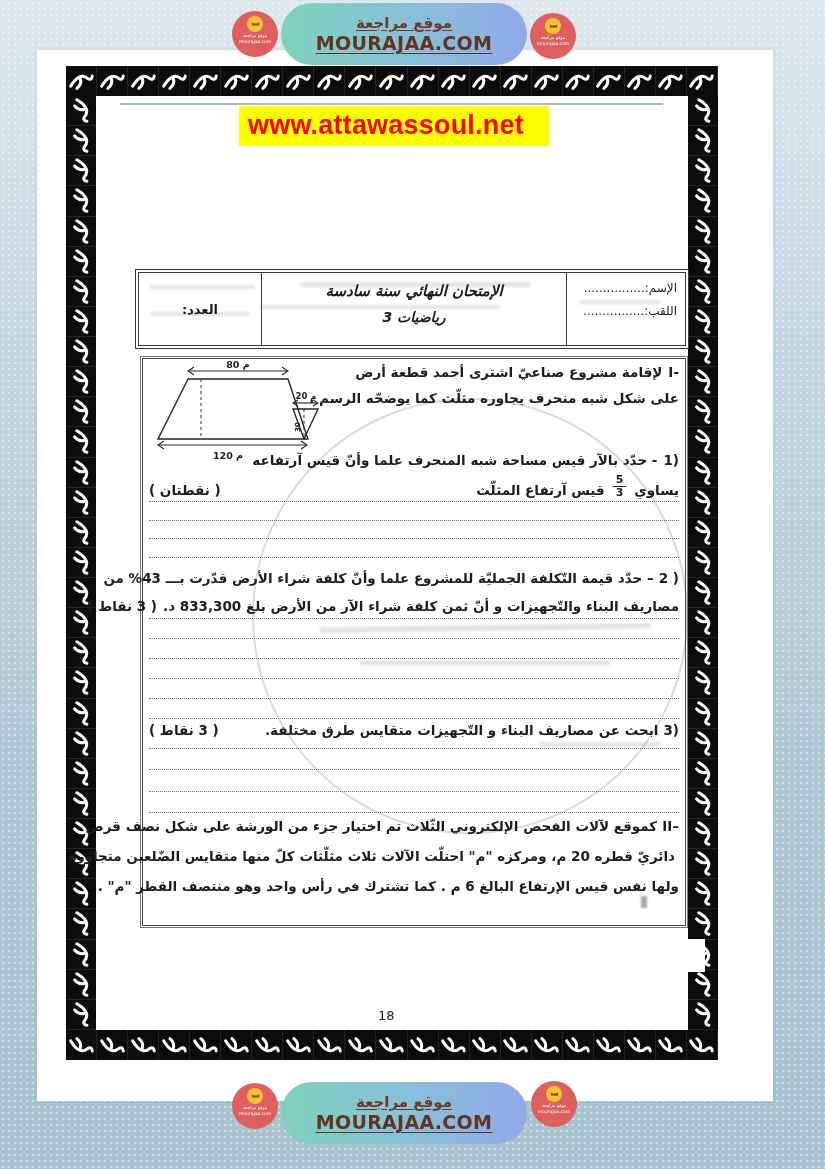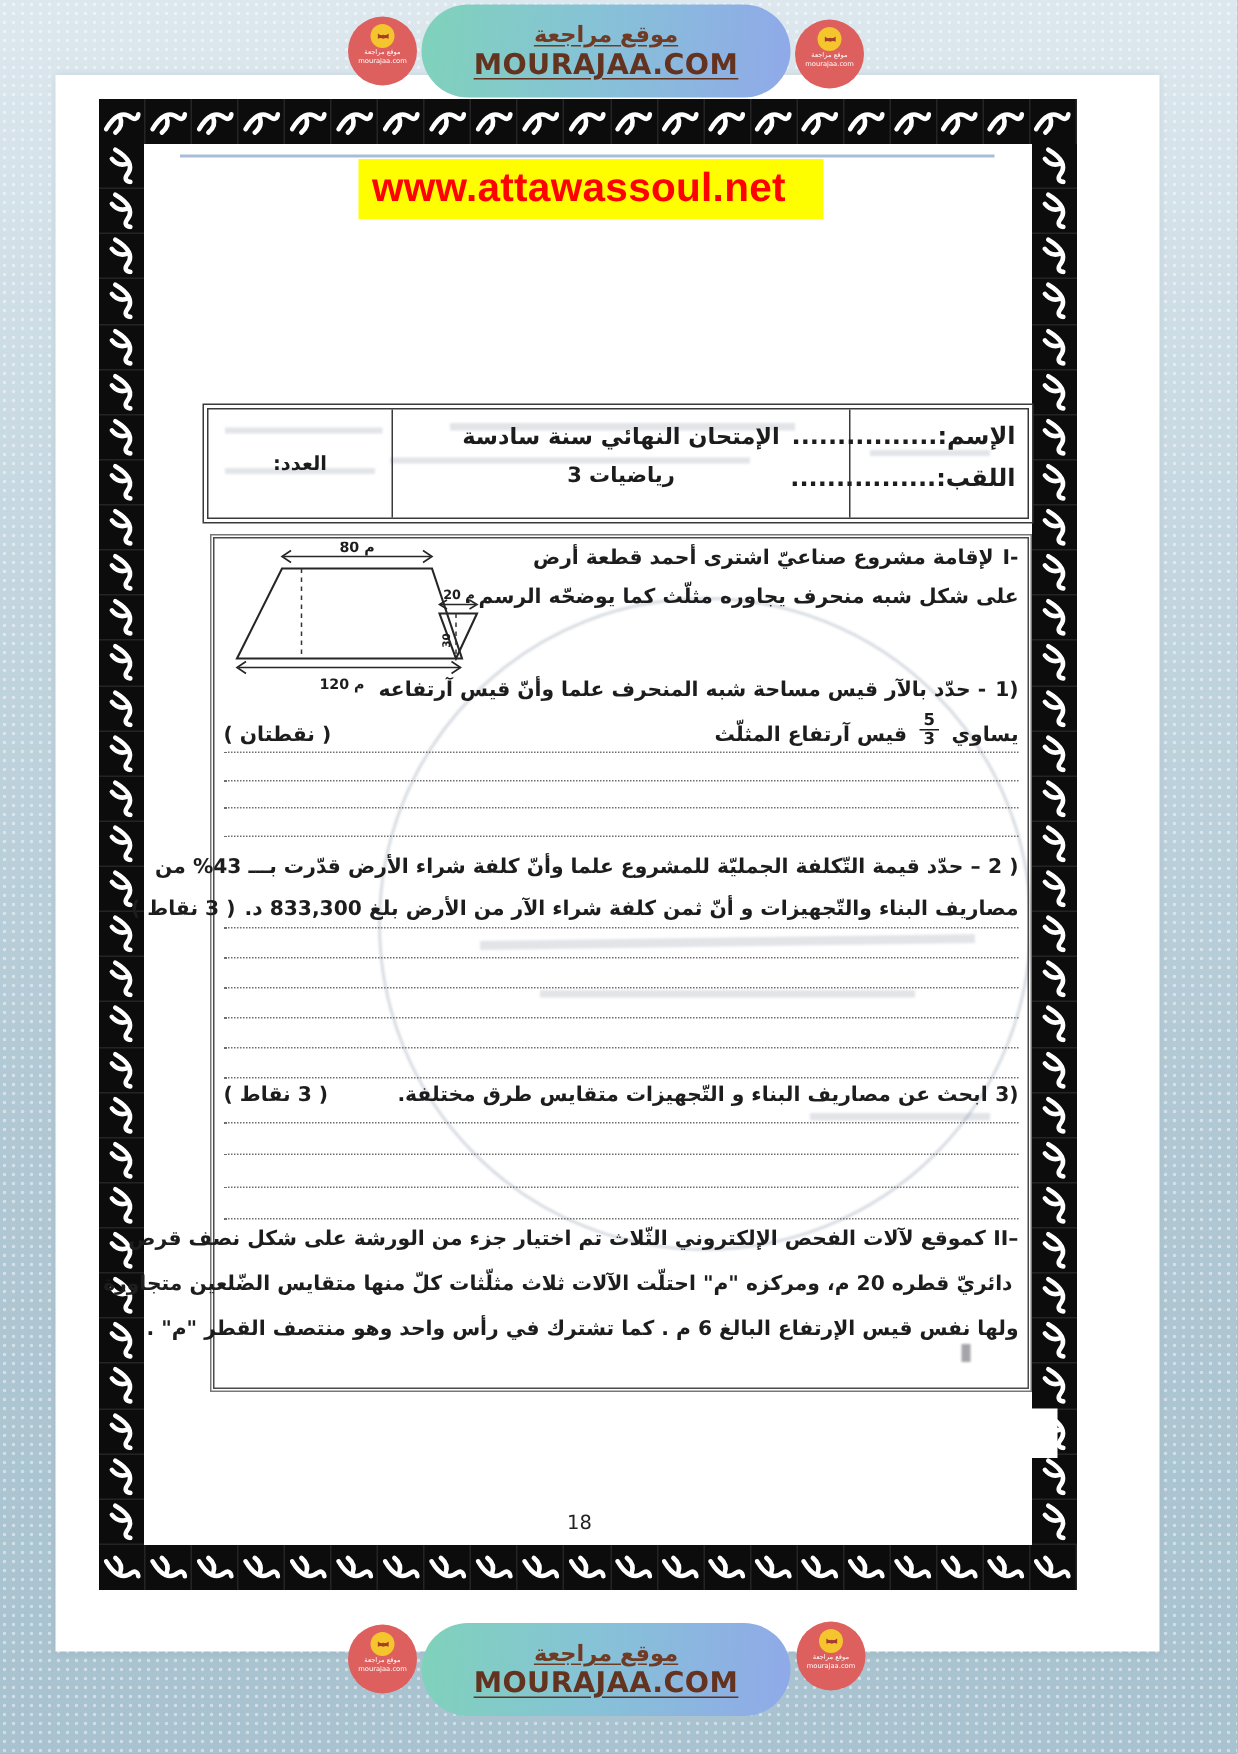--- a/index.html
+++ b/index.html
@@ -44,23 +44,23 @@
     display:flex;flex-direction:column;align-items:center;cursor:pointer;box-sizing:border-box;}
   .logo-sun{width:16px;height:16px;border-radius:50%;background:#f4c52d;margin:5px auto 1px;
     display:flex;align-items:center;justify-content:center;}
   .logo-txt{font-size:4.5px;line-height:1.3;color:#ffffff;text-align:center;}
 
   
   .htable{position:absolute;left:138px;top:272px;width:548px;height:74px;direction:rtl;display:flex;
     border:1px solid #3a3a3a;outline:1px solid #3a3a3a;outline-offset:2px;box-sizing:border-box;
     color:#1c1c1c;}
   .hcell{box-sizing:border-box;}
-  .cell-name{width:119px;border-left:1px solid #3a3a3a;padding:8px 8px 0 4px;font-size:16px;font-weight:bold;}
+  .cell-name{width:119px;border-left:1px solid #3a3a3a;padding:8px 8px 0 4px;font-size:12px;font-weight:normal;}
   .cell-name div{margin-bottom:9px;}
-  .cell-title{flex:1;text-align:center;}
+  .cell-title{flex:1;text-align:center;font-style:italic;}
   .cell-title .t1{font-size:15px;font-weight:bold;margin-top:9px;}
   .cell-title .t2{font-size:14px;font-weight:bold;margin-top:9px;}
   .cell-grade{width:123px;border-right:1px solid #3a3a3a;display:flex;align-items:center;justify-content:center;
     font-size:13px;font-weight:bold;}
 
   
   .block{position:absolute;left:142px;top:358px;width:544px;height:568px;
     border:1px solid #4a4a4a;outline:1px solid #777;outline-offset:1px;box-sizing:border-box;}
   .line{position:absolute;font-size:13.5px;font-weight:bold;color:#1d1d1d;white-space:nowrap;direction:rtl;}
   .rline{text-align:right;}

